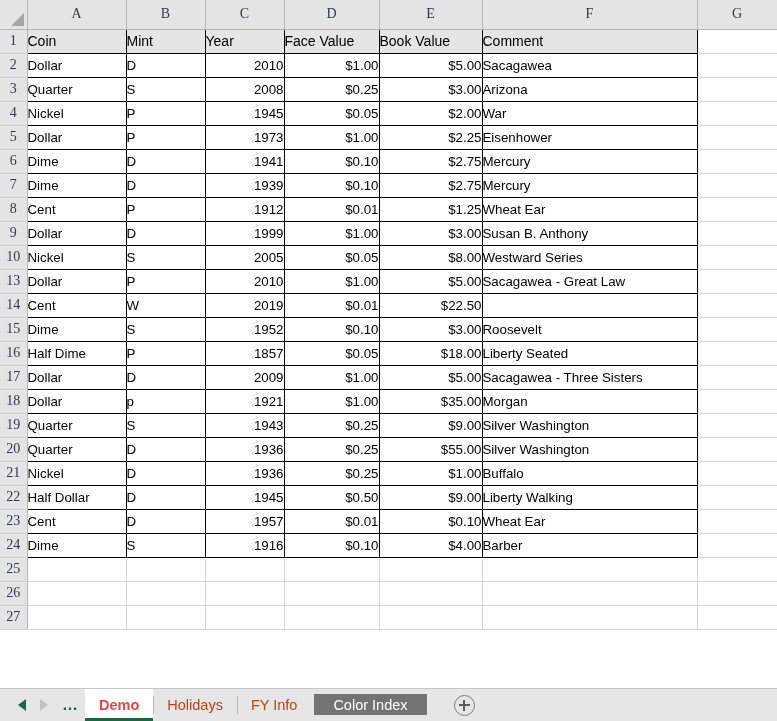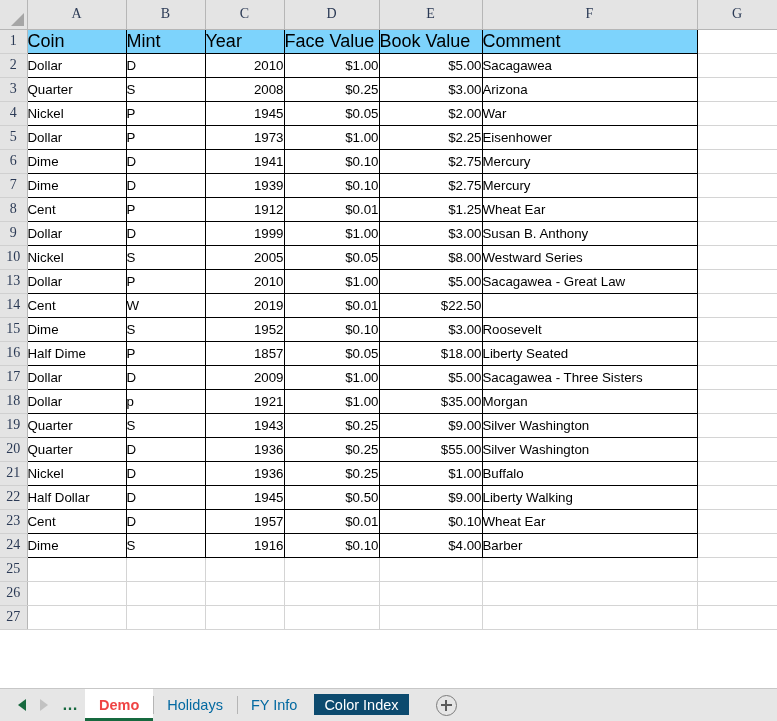--- a/index.html
+++ b/index.html
@@ -118,22 +118,22 @@
   
   .tcell {
     border-right: 1px solid #000000;
     border-bottom: 1px solid #000000;
     border-top: none;
     border-left: none;
   }
   .tcell.first-col { border-left: 1px solid #000000; }
 
   .hdr-fill {
-    background: #7dd3fc;
-    font-size: 18px;
+    background: #e5e5e5;
+    font-size: 14px;
     color: #000000;
   }
 
   .num { text-align: right; padding-right: 5px; }
   .txt { text-align: left; padding-left: 5px; }
 
   .row-data { height: 24px; }
 
   
   .tabbar {
@@ -177,21 +177,21 @@
   .tabs {
     display: flex;
     align-items: stretch;
   }
   .tab {
     display: flex;
     align-items: center;
     justify-content: center;
     padding: 0 14px;
     font-size: 14.5px;
-    color: #0369a1;
+    color: #c2410c;
     position: relative;
     box-sizing: border-box;
     white-space: nowrap;
   }
   .tab.active {
     background: #ffffff;
     color: #ef4444;
     font-weight: bold;
     border-top: 2px solid #ffffff;
     border-bottom: 3px solid #17693f;
@@ -199,24 +199,24 @@
   .tab.sep::before {
     content: "";
     position: absolute;
     left: 0;
     top: 7px;
     bottom: 7px;
     width: 1px;
     background: #b5b5b5;
   }
   .tab.selected-dark {
-    background: #0c4a6e;
+    background: #737373;
     color: #ffffff;
     margin: 5px 3px 6px 3px;
-    padding: 0 10px;
+    padding: 0 19px;
   }
 
   .add-sheet {
     display: flex;
     align-items: center;
     padding: 0 10px 0 24px;
   }
   .plus-circle {
     width: 19px;
     height: 19px;

